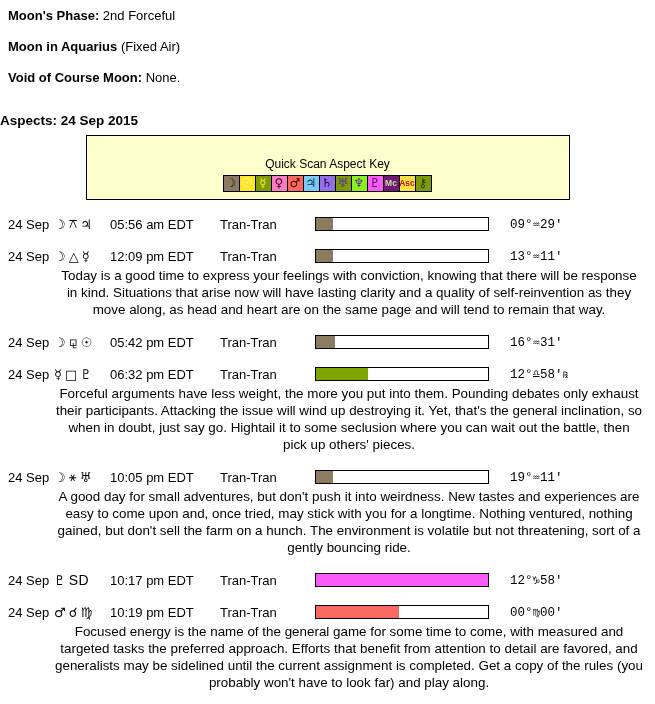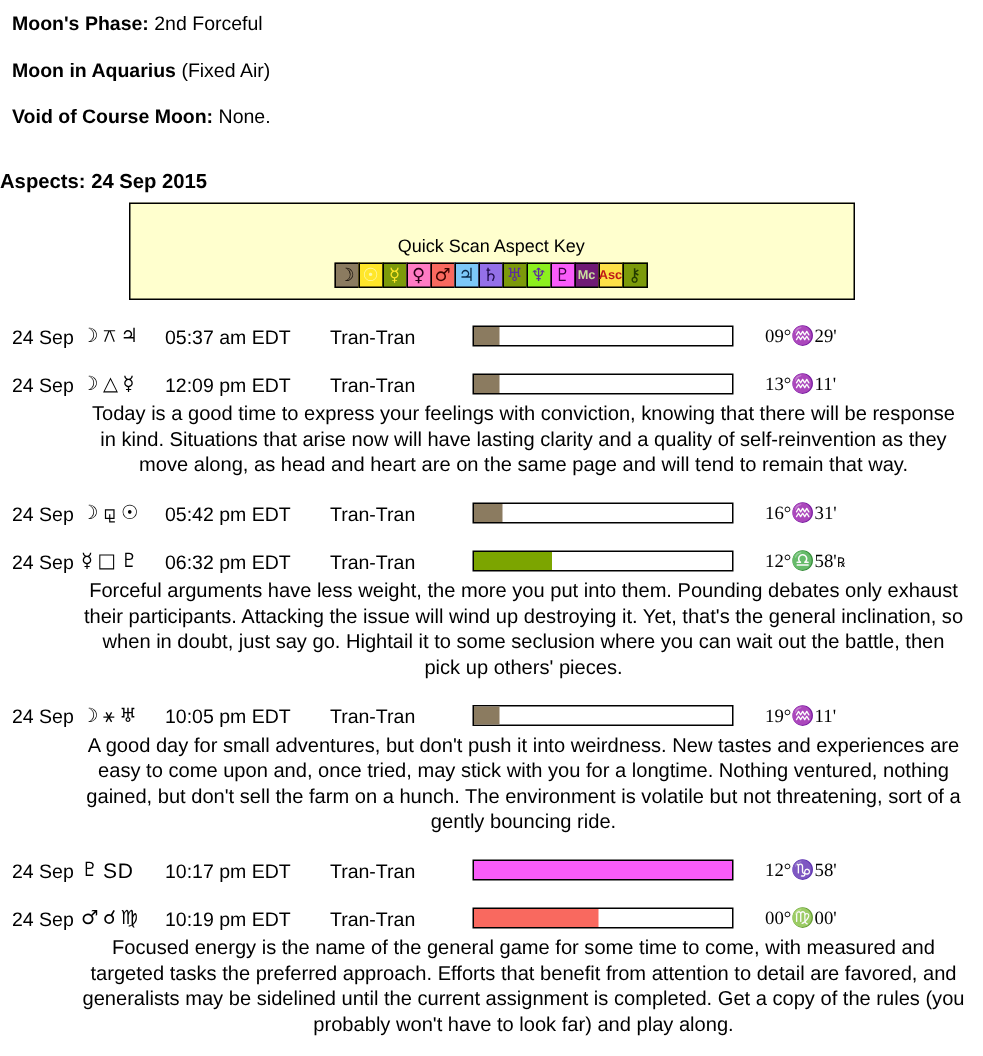--- a/index.html
+++ b/index.html
@@ -43,21 +43,21 @@
   .aspect-row { display:flex; align-items:center; margin:16px 0 0 8px; height:16px; }
   .col-left  { width:307px; display:flex; align-items:flex-end; }
   .a-date { width:46px; }
   .a-glyphs { width:56px; display:flex; gap:3px; align-items:center; }
   .a-glyphs .glyph { font-size:13px; }
   .a-glyphs .station { font-size:14px; letter-spacing:0.5px; }
   .a-time { width:110px; }
   .a-type { width:95px; }
   .bar { width:174px; height:14px; border:1px solid #000; background:#fff; margin-right:21px; }
   .bar-fill { height:100%; }
-  .a-value { font-size:12.5px; font-family:Liberation Serif, serif; white-space:nowrap; }
+  .a-value { font-size:12.5px; font-family:Liberation Mono, monospace; white-space:nowrap; }
   .a-value .rx { font-size:9px; }
   .aspect-sub { margin:2px 0 0 55px; line-height:16px; }
   .aspect-text { margin:3px 12px 0 55px; line-height:17px; font-size:13.4px;text-align:center; }
 </style>
 </head>
 <body>
 
 <div class="top-block">
   <div class="hdr-line">
     <span class="b">Moon's Phase:</span>
@@ -96,21 +96,21 @@
 
 <div class="rows">
   <div class="aspect-row">
     <div class="col-left">
       <span class="a-date">24 Sep</span>
       <span class="a-glyphs">
           <span class="glyph">☽</span>
           <span class="glyph">⚻</span>
           <span class="glyph">♃</span>
         </span>
-      <span class="a-time">05:37 am EDT</span>
+      <span class="a-time">05:56 am EDT</span>
       <span class="a-type">Tran-Tran</span>
     </div>
     <div class="bar">
       <div class="bar-fill" style="width: 10%; background: rgb(139, 123, 96);"></div>
     </div>
     <span class="a-value">09°♒29'</span>
   </div>
 
   <div class="aspect-row">
     <div class="col-left">

